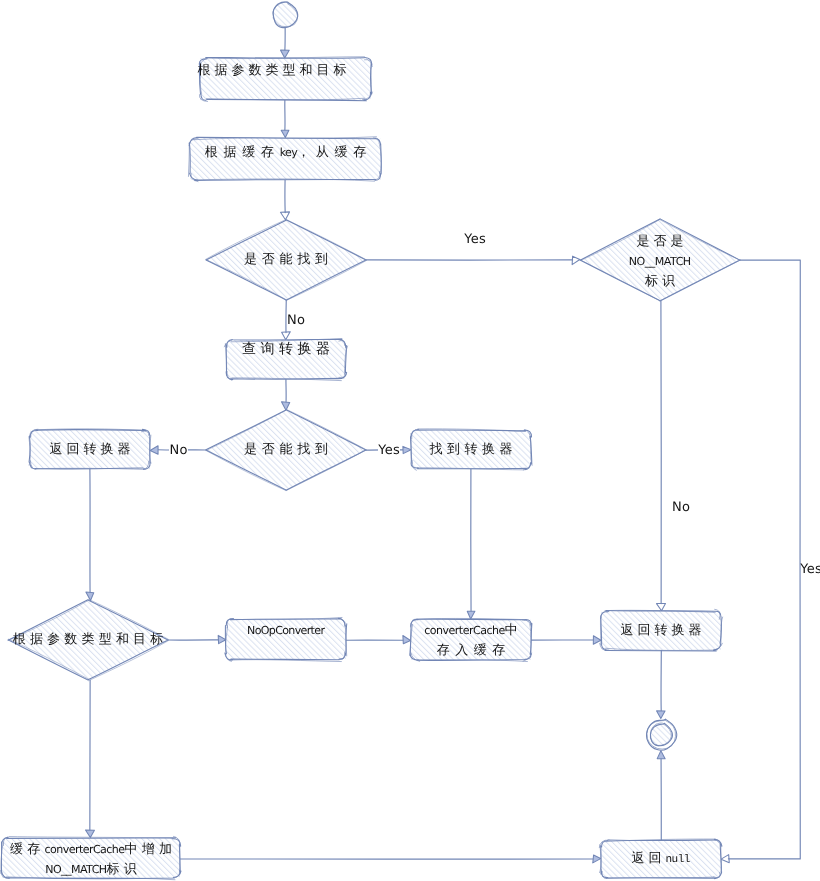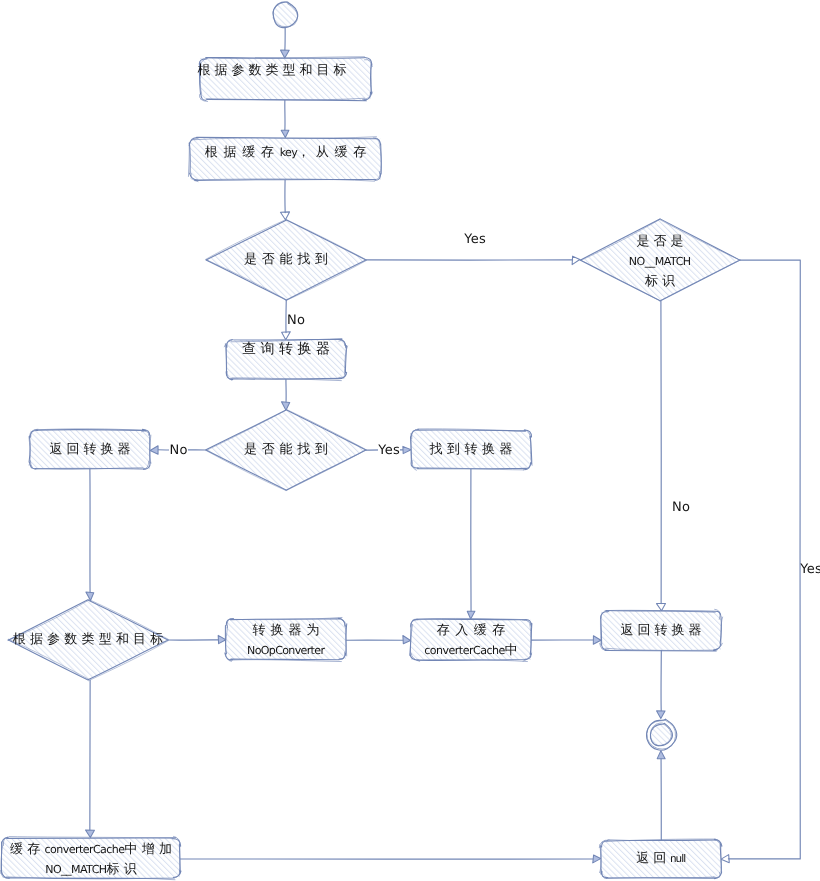--- a/index.html
+++ b/index.html
@@ -208,36 +208,35 @@
       <div class="nodelabel" style="font-size: 13px; line-height: 20px; width: 500px; left: 36px; top: 440px;">
         <span class="ln" style="margin-right:-4.8px"><span style="letter-spacing:4.8px">是否能找到</span></span>
       </div>
       <div class="nodelabel" style="font-size: 13px; line-height: 20px; width: 500px; left: 221px; top: 439.5px;">
         <span class="ln" style="margin-right:-4.5px"><span style="letter-spacing:4.5px">找到转换器</span></span>
       </div>
       <div class="nodelabel" style="font-size: 13px; line-height: 20px; width: 500px; left: -162px; top: 630px;">
         <span class="ln" style="margin-right:-4.2px"><span style="letter-spacing:4.2px">根据参数类型和目标</span></span>
       </div>
       <div class="nodelabel" style="font-size: 13px; line-height: 20px; width: 500px; left: 36px; top: 621px;">
-        <span class="ln" style="margin-right:-5px"><span style="letter-spacing:5px">转换器为</span></span>
         <span class="ln" style="margin-right:0.65px"><span style="letter-spacing:-0.65px;font-size:0.85em;font-family:'DejaVu Sans',sans-serif">NoOpConverter</span></span>
       </div>
       <div class="nodelabel" style="font-size: 13px; line-height: 20px; width: 500px; left: 221px; top: 621px;">
+        <span class="ln" style="margin-right:-5.5px"><span style="letter-spacing:-0.5px;font-size:0.85em;font-family:'DejaVu Sans',sans-serif">converterCache</span><span style="letter-spacing:5.5px">中</span></span>
         <span class="ln" style="margin-right:-5.5px"><span style="letter-spacing:5.5px">存入缓存</span></span>
-        <span class="ln" style="margin-right:-5.5px"><span style="letter-spacing:-0.5px;font-size:0.85em;font-family:'DejaVu Sans',sans-serif">converterCache</span><span style="letter-spacing:5.5px">中</span></span>
       </div>
       <div class="nodelabel" style="font-size: 13px; line-height: 20px; width: 500px; left: 411px; top: 620.5px;">
         <span class="ln" style="margin-right:-4px"><span style="letter-spacing:4px">返回转换器</span></span>
       </div>
       <div class="nodelabel" style="font-size: 13px; line-height: 20px; width: 500px; left: -159px; top: 839.5px;">
         <span class="ln" style="margin-right:-4.2px"><span style="letter-spacing:4.2px">缓存</span><span style="letter-spacing:-0.55px;font-size:0.85em;font-family:'DejaVu Sans',sans-serif">converterCache</span><span style="letter-spacing:4.2px">中增加</span></span>
         <span class="ln" style="margin-right:-4.2px"><span style="letter-spacing:-0.55px;font-size:0.85em;font-family:'DejaVu Sans',sans-serif">NO__MATCH</span><span style="letter-spacing:4.2px">标识</span></span>
       </div>
       <div class="nodelabel" style="font-size: 13px; line-height: 20px; width: 500px; left: 411px; top: 849px;">
-        <span class="ln" style="margin-right:0.5px"><span style="letter-spacing:4px">返回</span><span style="letter-spacing:-0.5px;font-size:0.85em;font-family:Liberation Sans, sans-serif">null</span></span>
+        <span class="ln" style="margin-right:0.5px"><span style="letter-spacing:4px">返回</span><span style="letter-spacing:-0.5px;font-size:0.85em;font-family:Liberation Mono, monospace">null</span></span>
       </div>
       <div class="edgelabel" style="left: 464.266px; top: 232.5px;">Yes</div>
       <div class="edgelabel" style="left: 286.875px; top: 313.5px;">No</div>
       <div class="edgelabel" style="background: rgb(255, 255, 255); left: 169.375px; top: 443.5px;">No</div>
       <div class="edgelabel" style="background: rgb(255, 255, 255); left: 378.266px; top: 443.5px;">Yes</div>
       <div class="edgelabel" style="left: 671.875px; top: 500.5px;">No</div>
       <div class="edgelabel" style="left: 800.266px; top: 562.5px;">Yes</div>
     </div>
 </div>
 

